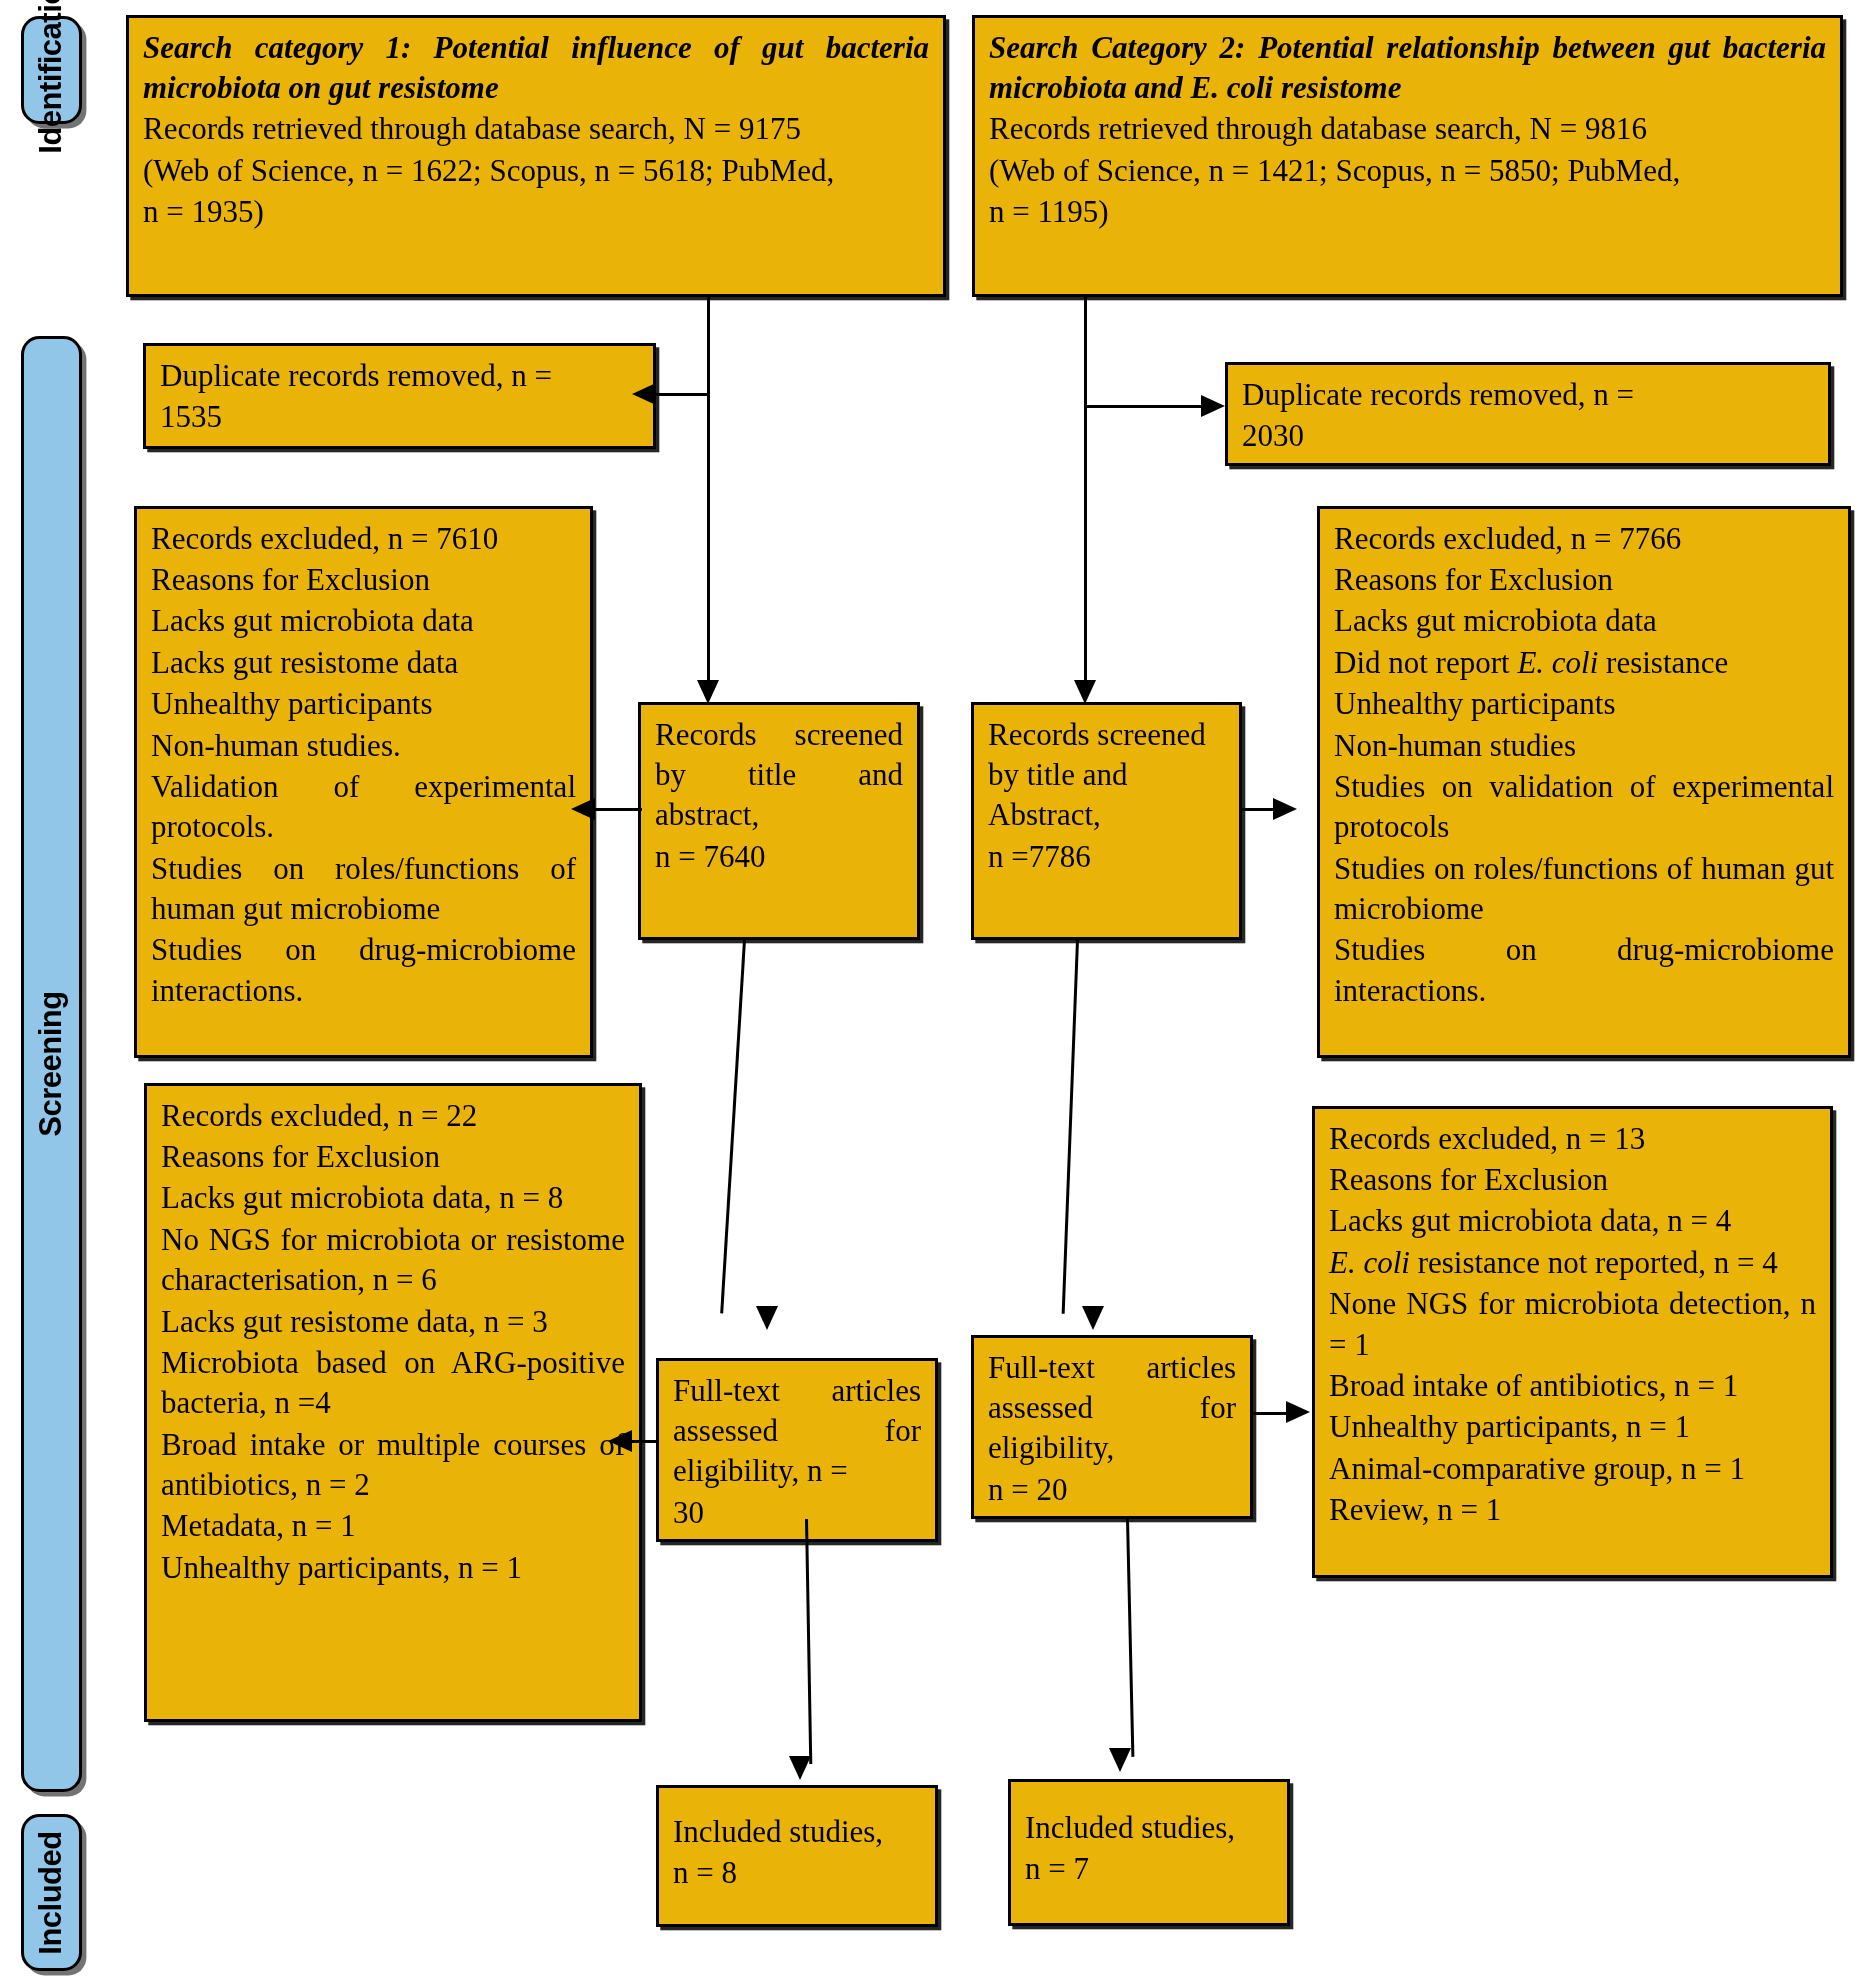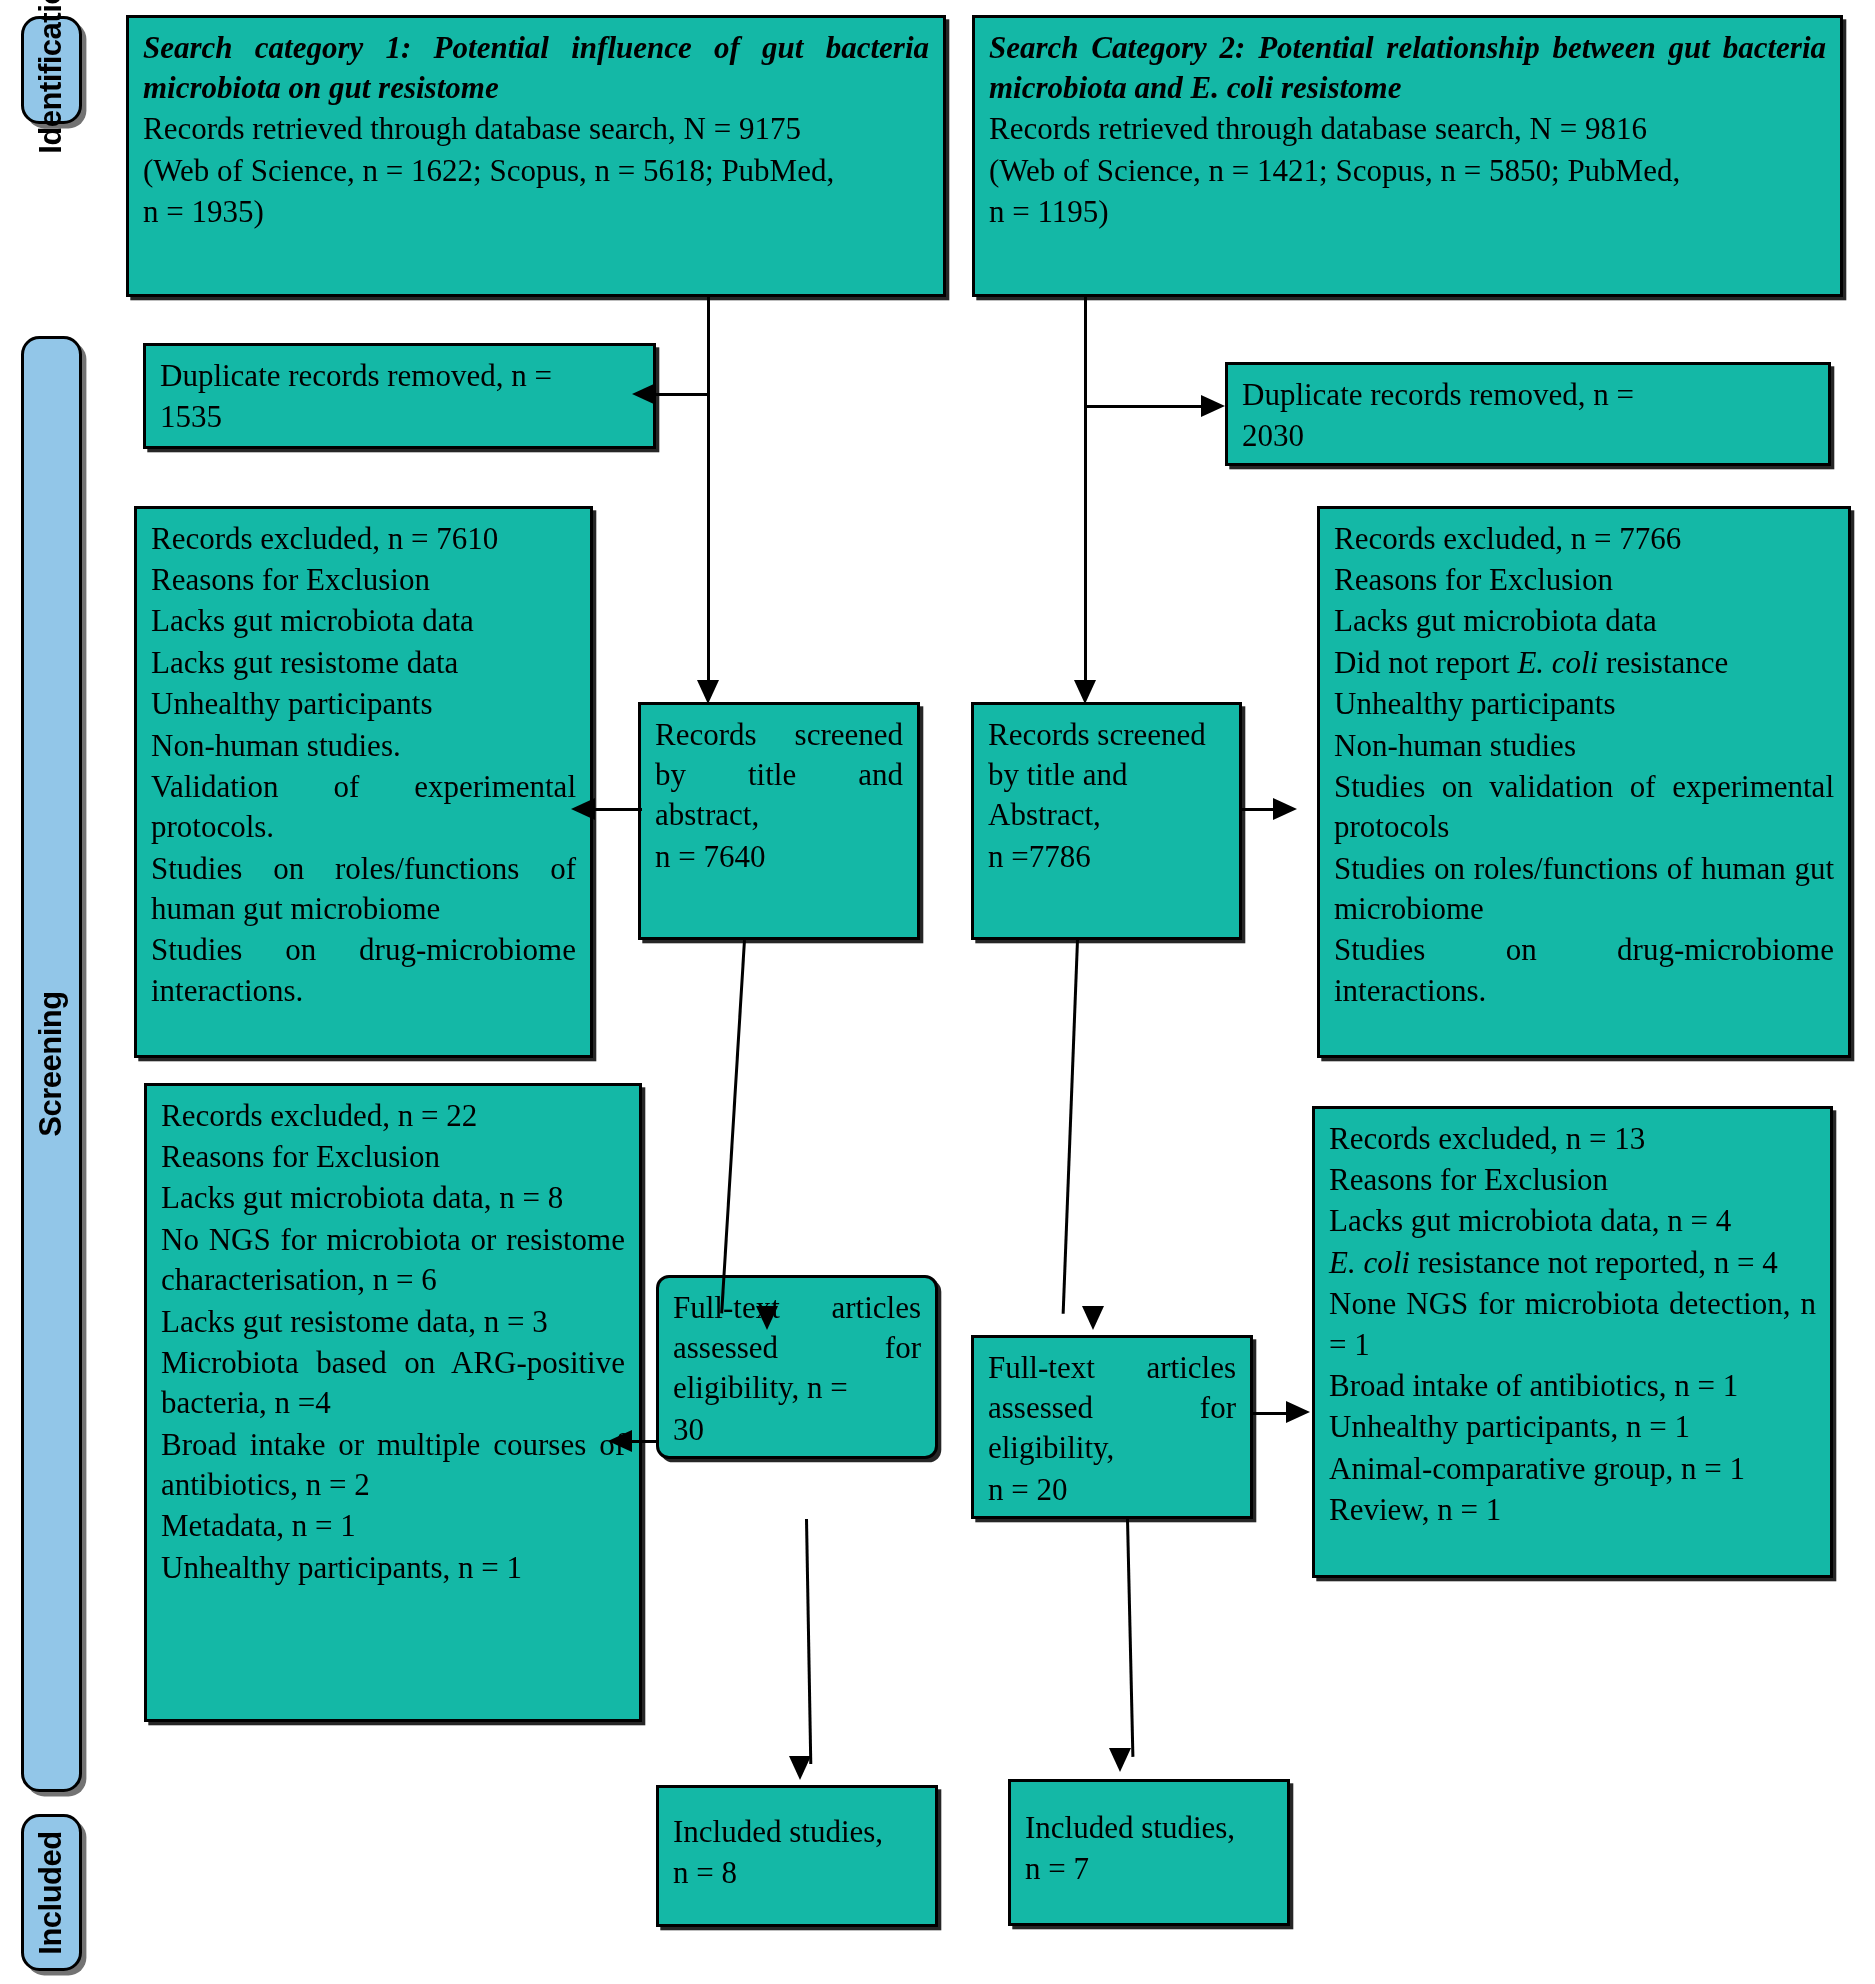--- a/index.html
+++ b/index.html
@@ -35,21 +35,21 @@
     font-family: "Liberation Sans", "DejaVu Sans", sans-serif;
     font-weight: bold;
     font-size: 31px;
     letter-spacing: -0.5px;
     color: #000000;
   }
 
   
   .box {
     position: absolute;
-    background: #14b8a6;
+    background: #eab308;
     border: 3.2px solid #000000;
     box-sizing: border-box;
     box-shadow: 3.8px 3.8px 0 -0.5px rgba(0,0,0,0.85);
   }
   .box .inner {
     padding: 9.7px 14px 5.4px 14px;
     font-size: 31px;
     line-height: 1.30;
     color: #000000;
   }
@@ -219,21 +219,21 @@
       <p class="j"><span class="i">E. coli</span><span> resistance not reported, </span><span class="b">n = 4</span></p>
 
       <p class="j"><span>None NGS for microbiota detection, </span><span class="b">n = 1</span></p>
       <p><span>Broad intake of antibiotics, </span><span class="b">n = 1</span></p>
       <p><span>Unhealthy participants, </span><span class="b">n = 1</span></p>
       <p><span>Animal-comparative group, </span><span class="b">n = 1</span></p>
       <p><span>Review, </span><span class="b">n = 1</span></p>
     </div>
   </div>
 
-  <div class="box" style="left:656px; top:1275px; width:282px; height:184px;border-radius:13px;">
+  <div class="box" style="left:656px; top:1358px; width:282px; height:184px;">
     <div class="inner">
       <p class="j"><span>Full-text articles assessed for eligibility,</span>&nbsp;<span class="b">n =</span></p>
       <p class="b">30</p>
     </div>
   </div>
 
   <div class="box" style="left:971px; top:1335px; width:282px; height:184px;">
     <div class="inner">
       <p class="j">Full-text articles assessed for eligibility,</p>
       <p class="b">n = 20</p>

